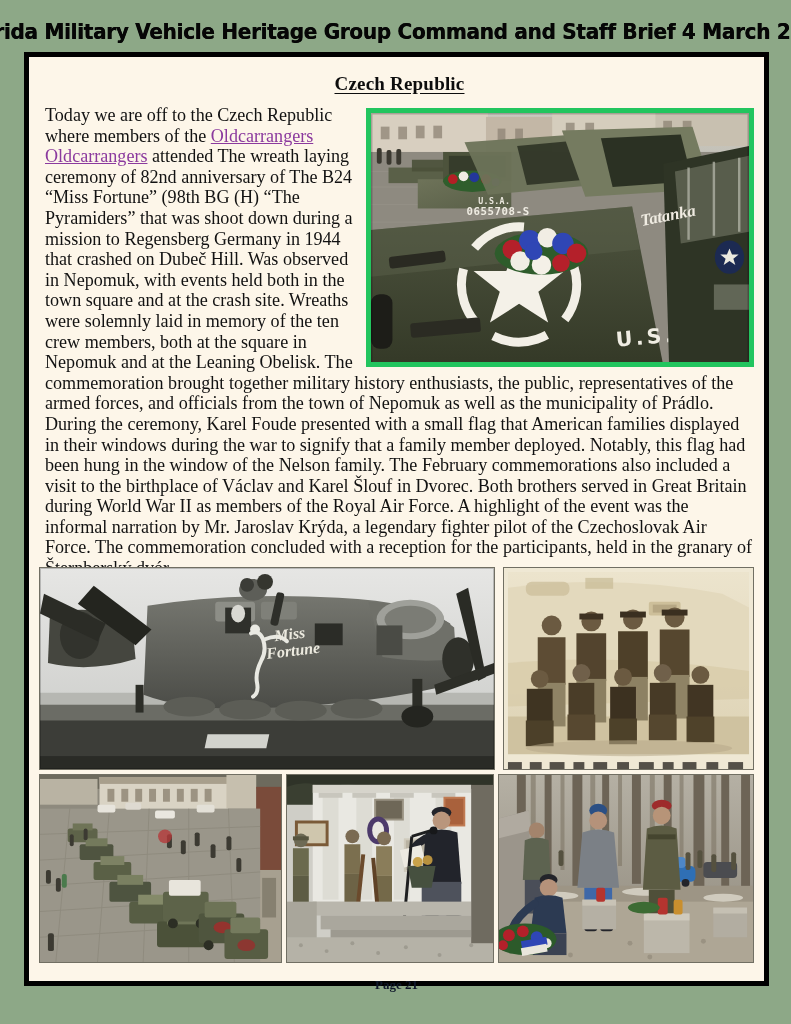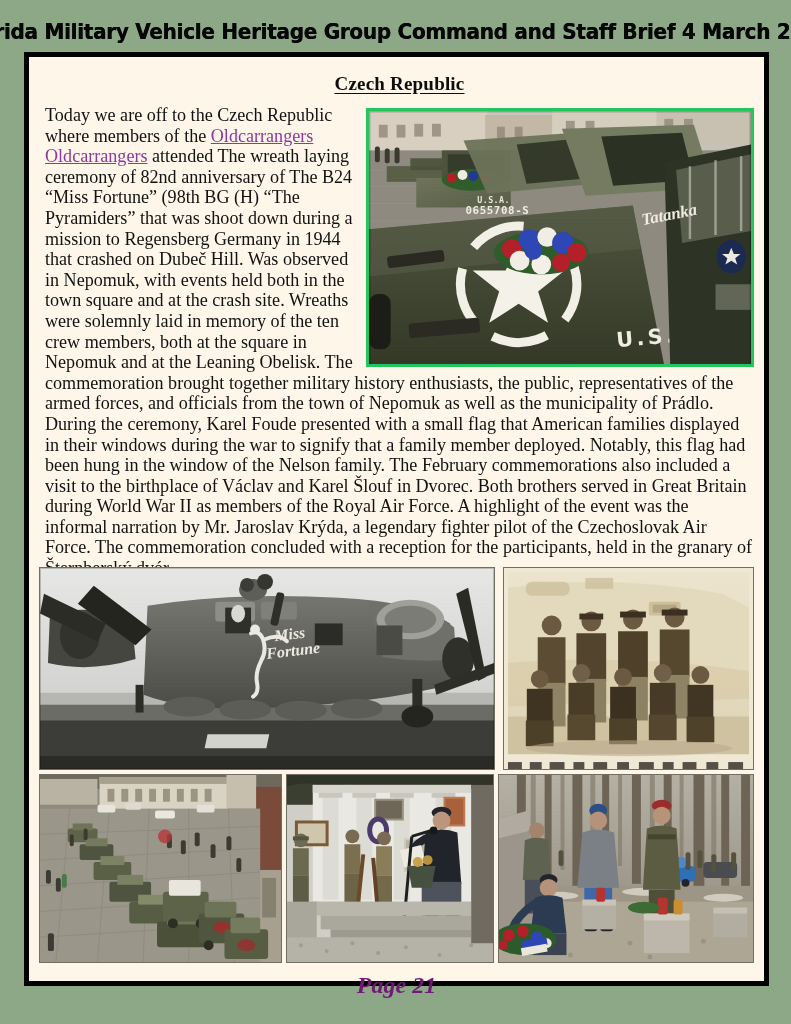--- a/index.html
+++ b/index.html
@@ -61,21 +61,21 @@
     font-size: 18.1px;
     line-height: 20.6px;
     color: #121212;
     text-align: left;
     hyphens: none;
   }
   .lede-photo {
     float: right;
     width: 388px; height: 259px;
     margin: 3px 0 4px 12px;
-    border: 3px solid #22c55e;
+    border: 5px solid #22c55e;
     overflow: hidden;
     position: relative;
     background: #5a6150;
   }
   .extlink { color: #8b3a9e; text-decoration: underline; }
   
   .photo-grid {
     position: absolute;
     left: 10px; top: 510px;
     width: 715px; height: 396px;
@@ -86,24 +86,23 @@
     border: 1px solid #716f63;
     background: #cfc7b2;
   }
   .ph-bomber   { left: 0;     top: 0;     width: 456px; height: 203px; }
   .ph-crew     { left: 464px; top: 0;     width: 251px; height: 203px; }
   .ph-square   { left: 0;     top: 207px; width: 243px; height: 189px; }
   .ph-speaker  { left: 247px; top: 207px; width: 208px; height: 189px; }
   .ph-memorial { left: 459px; top: 207px; width: 256px; height: 189px; }
   .ph svg { display: block; width: 100%; height: 100%; }
   .page-number {
-    font-size: 24px;
+    font-size: 13px;
     font-weight: bold;
-    font-style: italic;
-    color: #701a75;
+    color: #0f172a;
   }
   .footer-band {
     position: absolute;
     left: 24px; bottom: 24px; width: 745px; height: 30px;
     display: flex; align-items: center; justify-content: center;
   }
 </style>
 </head>
 <body>
 

